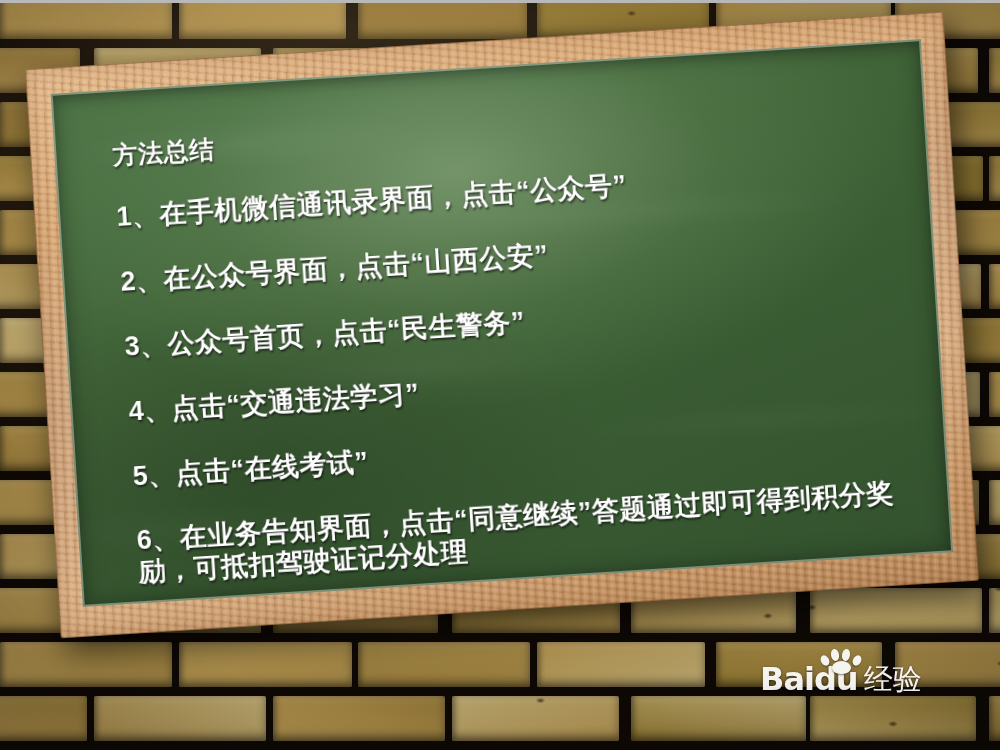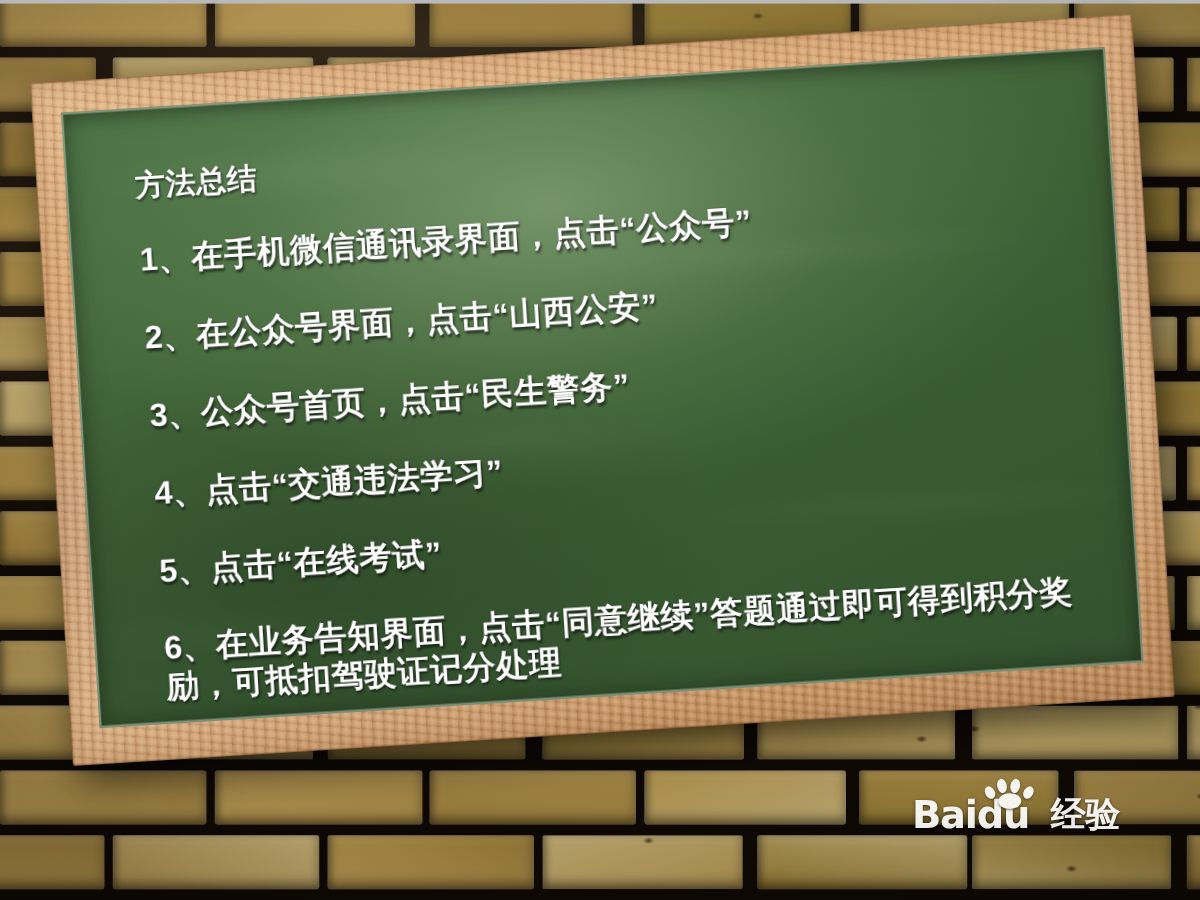--- a/index.html
+++ b/index.html
@@ -134,30 +134,30 @@
   #watermark{
     position:absolute;
     left:760px;top:660px;
     width:235px;
     color:#ffffff;
     opacity:.92;
     text-shadow:0 1px 3px rgba(0,0,0,.65);
     pointer-events:none;
   }
   #wm-logo{
-    display:flex;align-items:flex-end;gap:12px;
+    display:flex;align-items:flex-end;gap:0;
     height:34px;position:relative;text-align:right;
   }
   #wm-baidu{
     font-size:32px;font-weight:bold;line-height:30px;
     letter-spacing:-1px;
     font-family:"DejaVu Sans","Liberation Sans",sans-serif;
   }
   #wm-cn{
-    font-size:29px;font-weight:bold;line-height:29px;
+    font-size:29px;font-weight:normal;line-height:29px;
     margin-left:6px;letter-spacing:0px;
   }
   #paw{
     position:absolute;left:60px;top:-13px;width:44px;height:26px;
   }
   #paw i{
     position:absolute;background:#fff;border-radius:50%;
     box-shadow:0 1px 2px rgba(0,0,0,.5);
   }
   #paw i.t1{left:1px;top:8px;width:8px;height:11px;transform:rotate(-28deg);}

